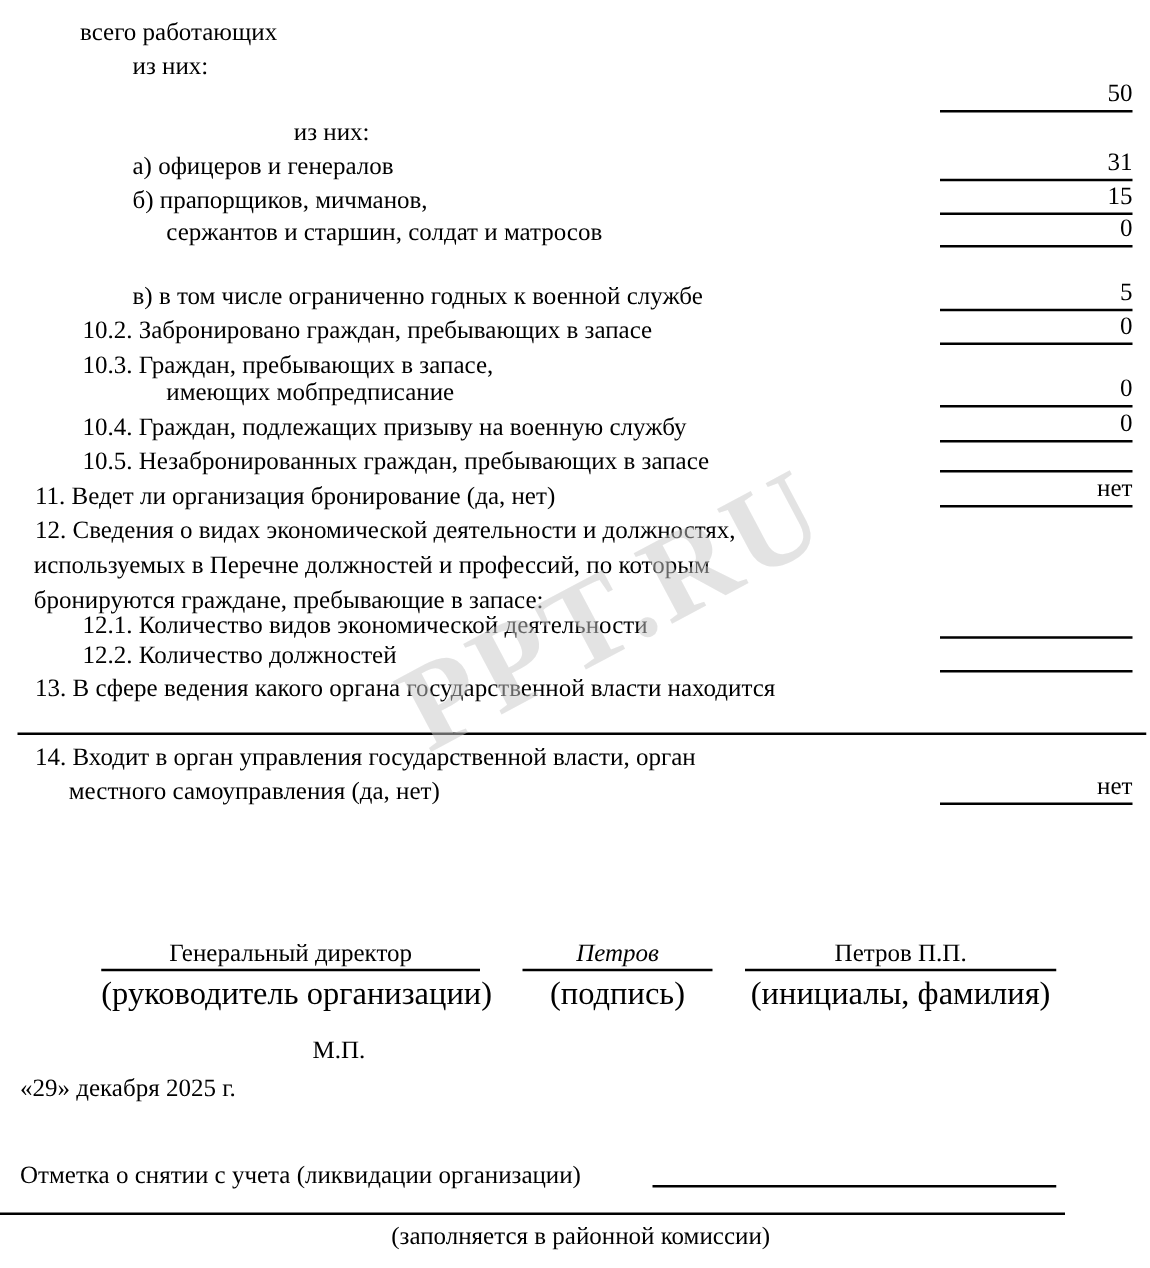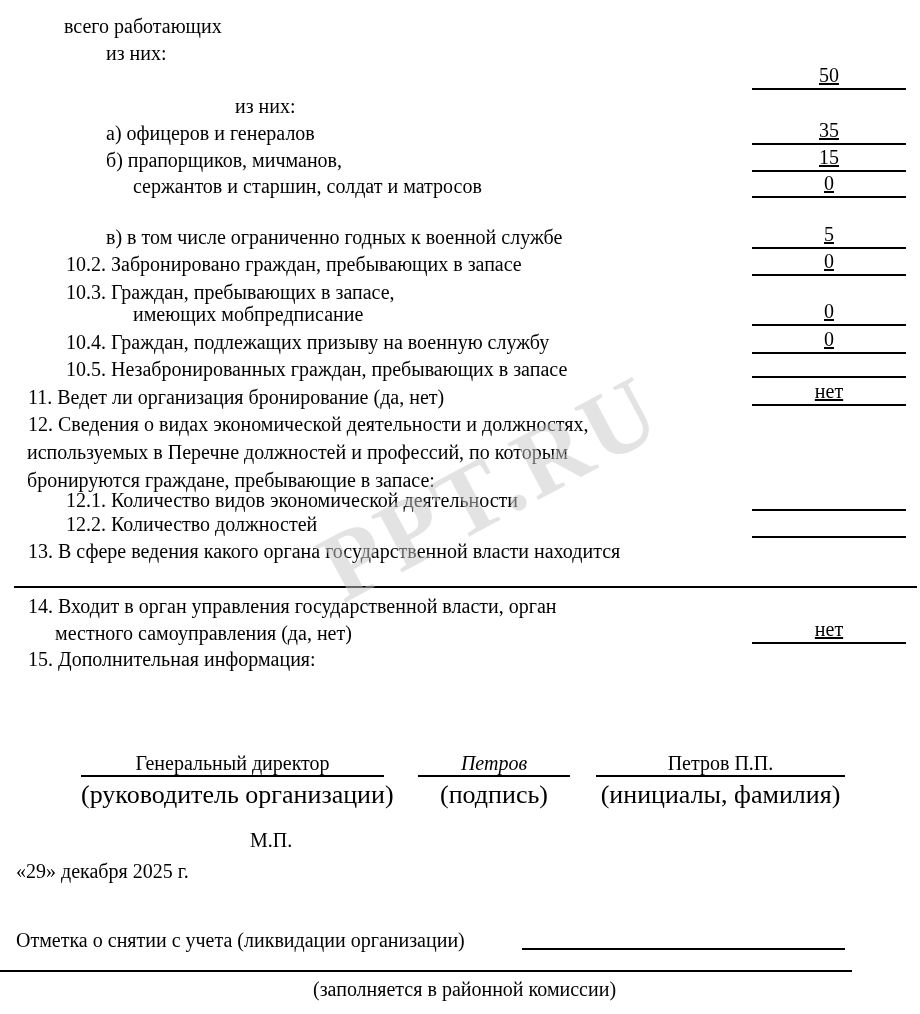--- a/index.html
+++ b/index.html
@@ -14,22 +14,22 @@
     position:absolute;
     font-size:20px;
     line-height:22px;
     white-space:nowrap;
     font-family:Liberation Serif, serif;
   }
   .val{
     position:absolute;
     left:752px;width:154px;height:24px;
     border-bottom:2px solid #000;
-    text-align:center;
-    font-size:20px;line-height:23px;text-decoration:underline;
+    text-align:right;
+    font-size:20px;line-height:23px;
   }
   .fullline{
     position:absolute;
     border-bottom:2px solid #000;
     height:0;
   }
   .sigline{
     position:absolute;
     top:751px;height:24px;
     border-bottom:2px solid #000;
@@ -66,21 +66,21 @@
   <div class="watermark">PPT.RU</div>
 
   <div class="lbl" style="top:15px;left:64px">всего работающих</div>
   <div class="lbl" style="top:42px;left:106px">из них:</div>
 
   <div class="val" style="top:64px">50</div>
 
   <div class="lbl" style="top:95px;left:235px">из них:</div>
 
   <div class="lbl" style="top:122px;left:106px">а) офицеров и генералов</div>
-  <div class="val" style="top:119px">35</div>
+  <div class="val" style="top:119px">31</div>
 
   <div class="lbl" style="top:149px;left:106px">б) прапорщиков, мичманов,</div>
   <div class="val" style="top:146px">15</div>
 
   <div class="lbl" style="top:175px;left:133px">сержантов и старшин, солдат и матросов</div>
   <div class="val" style="top:172px">0</div>
 
   <div class="lbl" style="top:226px;left:106px">в) в том числе ограниченно годных к военной службе</div>
   <div class="val" style="top:223px">5</div>
 
@@ -111,21 +111,20 @@
   <div class="lbl" style="top:513px;left:66px">12.2. Количество должностей</div>
   <div class="val" style="top:512px"></div>
 
   <div class="lbl" style="top:540px;left:28px">13. В сфере ведения какого органа государственной власти находится</div>
   <div class="fullline" style="top:586px;left:14px;width:903px"></div>
 
   <div class="lbl" style="top:595px;left:28px">14. Входит в орган управления государственной власти, орган</div>
   <div class="lbl" style="top:622px;left:55px">местного самоуправления (да, нет)</div>
   <div class="val" style="top:618px">нет</div>
 
-  <div class="lbl" style="top:648px;left:28px">15. Дополнительная информация:</div>
 
   <div class="sigline" style="left:81px;width:303px">Генеральный директор</div>
   <div class="sigcap" style="left:81px;width:303px">(руководитель организации)</div>
 
   <div class="sigline italic" style="left:418px;width:152px">Петров</div>
   <div class="sigcap" style="left:418px;width:152px">(подпись)</div>
 
   <div class="sigline" style="left:596px;width:249px">Петров П.П.</div>
   <div class="sigcap" style="left:596px;width:249px">(инициалы, фамилия)</div>
 

